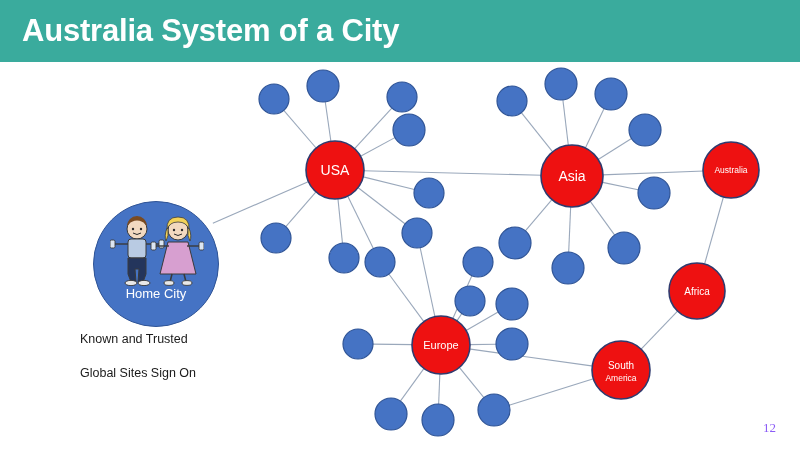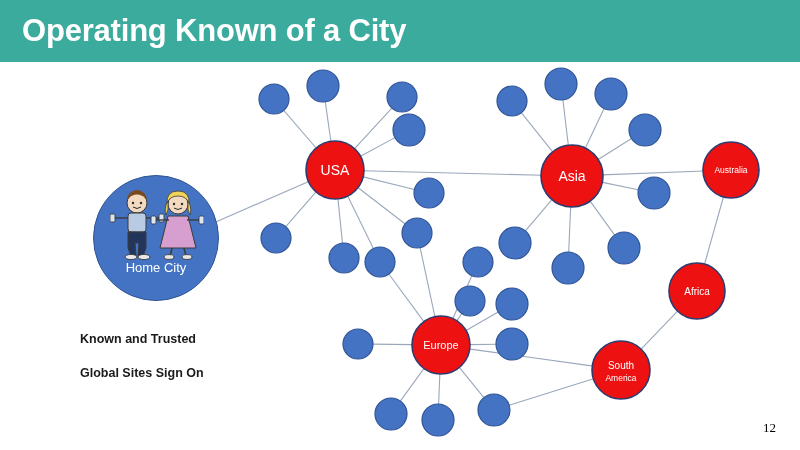--- a/index.html
+++ b/index.html
@@ -45,21 +45,21 @@
   }
   .node-label-red {
     fill: #ffffff;
     font-family: "Liberation Sans", sans-serif;
     text-anchor: middle;
     dominant-baseline: central;
   }
   #home-city {
     position: absolute;
     left: 93px;
-    top: 175px;
+    top: 201px;
     width: 126px;
     height: 126px;
     border-radius: 50%;
     background: #4573c4;
     border: 1px solid #2f5496;
     box-sizing: border-box;
   }
   #home-city-label {
     position: absolute;
     left: 0;
@@ -82,38 +82,37 @@
     left: 80px;
     top: 332px;
     width: 330px;
   }
   .bullet-line {
     font-family: "Liberation Sans", sans-serif;
     font-size: 12.5px;
     color: #1a1a1a;
     margin-bottom: 20px;
     white-space: nowrap;
-    font-weight: bold;
   }
   #page-number {
     position: absolute;
     right: 24px;
     bottom: 14px;
     font-family: "Liberation Serif", serif;
     font-size: 13px;
-    color: #000000;
+    color: #8b5cf6;
   }
 </style>
 </head>
 <body>
 
 <div id="slide">
 
   <div id="title-bar">
-    <div id="title-text">Operating Known of a City</div>
+    <div id="title-text">Australia System of a City</div>
   </div>
 
   <svg id="graph" viewBox="0 0 800 450" preserveAspectRatio="none">
     <g id="edges-layer">
         <line x1="212.84" y1="223.23" x2="309.33" y2="181.19" stroke="#9aa8bb" stroke-width="1.1"></line>
         <line x1="316.75" y1="148.76" x2="283.12" y2="109.62" stroke="#9aa8bb" stroke-width="1.1"></line>
         <line x1="331.04" y1="142.28" x2="325.12" y2="100.85" stroke="#9aa8bb" stroke-width="1.1"></line>
         <line x1="353.93" y1="149.37" x2="392.53" y2="107.31" stroke="#9aa8bb" stroke-width="1.1"></line>
         <line x1="359.63" y1="156.69" x2="395.80" y2="137.13" stroke="#9aa8bb" stroke-width="1.1"></line>
         <line x1="362.20" y1="176.65" x2="415.40" y2="189.67" stroke="#9aa8bb" stroke-width="1.1"></line>

